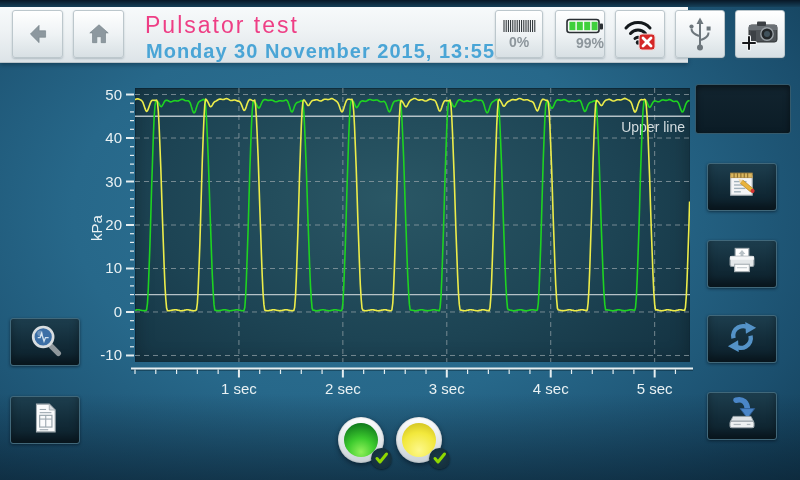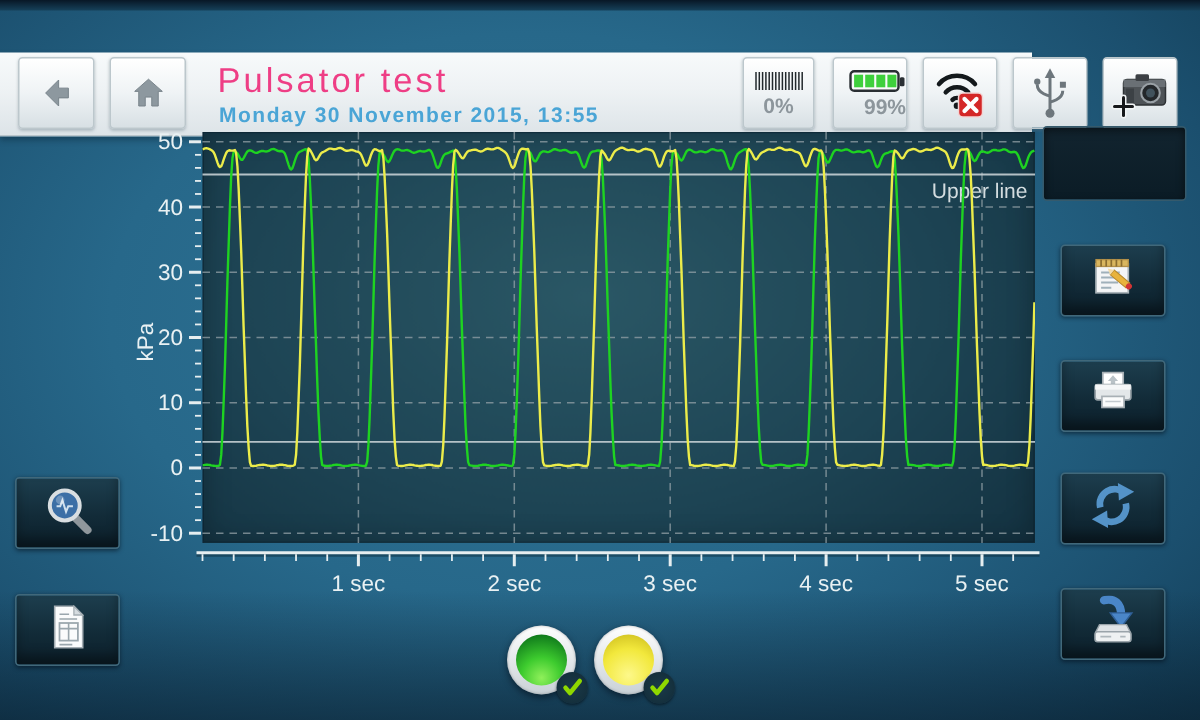--- a/index.html
+++ b/index.html
@@ -12,31 +12,31 @@
   #stage { position:absolute; inset:0; width:800px; height:480px;
     background:
       linear-gradient(to bottom, rgba(8,26,40,0) 82%, rgba(8,26,40,0.55) 100%),
       radial-gradient(ellipse 620px 420px at 44% 44%, #2f7495 0%, #27688a 45%, #1b4f6e 78%, #123c55 100%);
   }
   
   .top-strip { position:absolute; left:0; top:0; width:800px; height:7px;
     background:linear-gradient(to bottom,#081726,#16415a); }
   .header { position:absolute; left:0; top:7px; width:688px; height:56px;
     background:linear-gradient(to bottom,#f7fafb 0%,#eef2f4 45%,#dde4e8 100%);
-    border-bottom:1px solid #b9c4ca; box-shadow:0 2px 4px rgba(0,20,35,0.35);margin-top:28px; }
+    border-bottom:1px solid #b9c4ca; box-shadow:0 2px 4px rgba(0,20,35,0.35); }
   .hbtn { position:absolute; top:3px; height:48px; border-radius:3px;
     background:linear-gradient(to bottom,#ffffff 0%,#eff3f5 50%,#d8e0e4 100%);
     border:1px solid #bcc7cc; box-shadow:inset 0 1px 0 #fff, 0 1px 2px rgba(90,110,120,0.35);
     display:flex; align-items:center; justify-content:center; cursor:pointer; }
   .hbtn svg { display:block; }
   #back-button { left:12px; width:51px; }
   #home-button { left:73px; width:51px; }
   .title { position:absolute; left:145px; top:5px; font-size:23px; letter-spacing:2px;
     color:#ee3e85; font-weight:400; }
-  .datetime { position:absolute; left:146px; top:33px; font-size:14px; letter-spacing:1px;
+  .datetime { position:absolute; left:146px; top:33px; font-size:20px; letter-spacing:1px;
     color:#4aa5d6; font-weight:700; }
   .status-btn { display:flex; flex-direction:column; align-items:center; justify-content:center; gap:1px; }
   #status-usage-button   { left:495px; width:48px; }
   #status-battery-button { left:555px; width:50px;align-items:flex-end; }
   #status-wifi-button    { left:615px; width:50px; }
   #status-usb-button     { left:675px; width:50px; }
   #screenshot-button     { left:735px; width:50px; }
   .pct { font-size:14px; font-weight:700; color:#8d969c; line-height:14px; }
   
   .dbtn { position:absolute; width:70px; height:48px; border-radius:3px;

